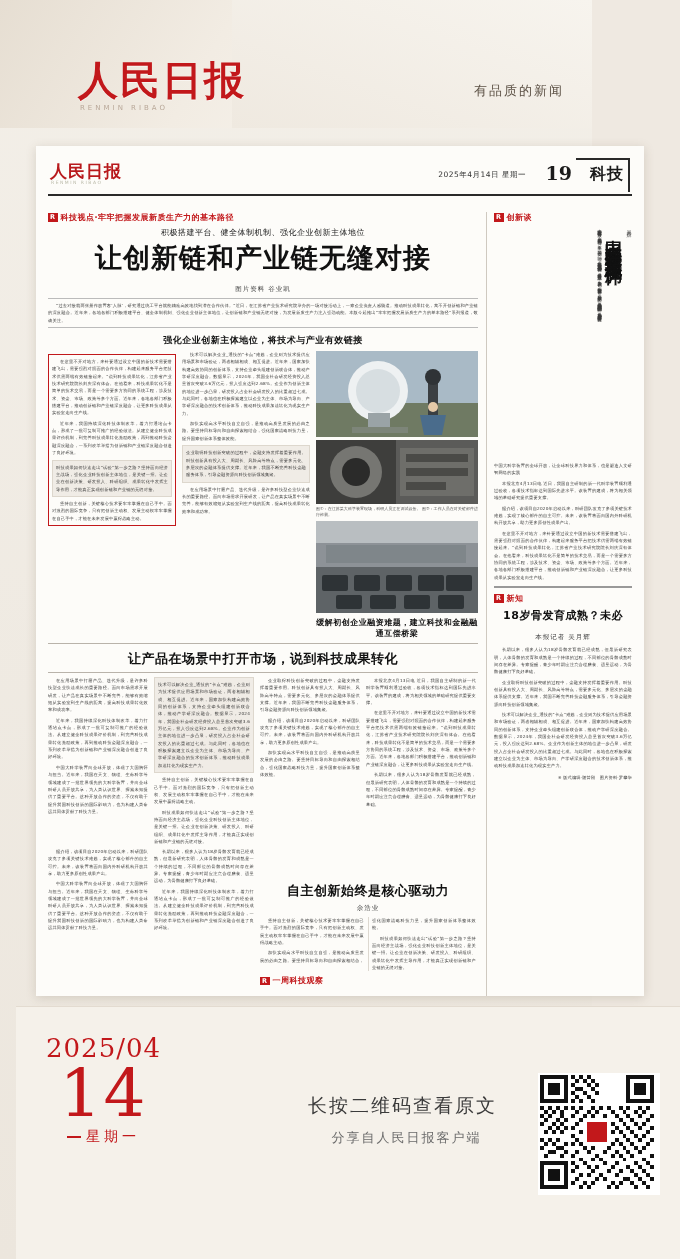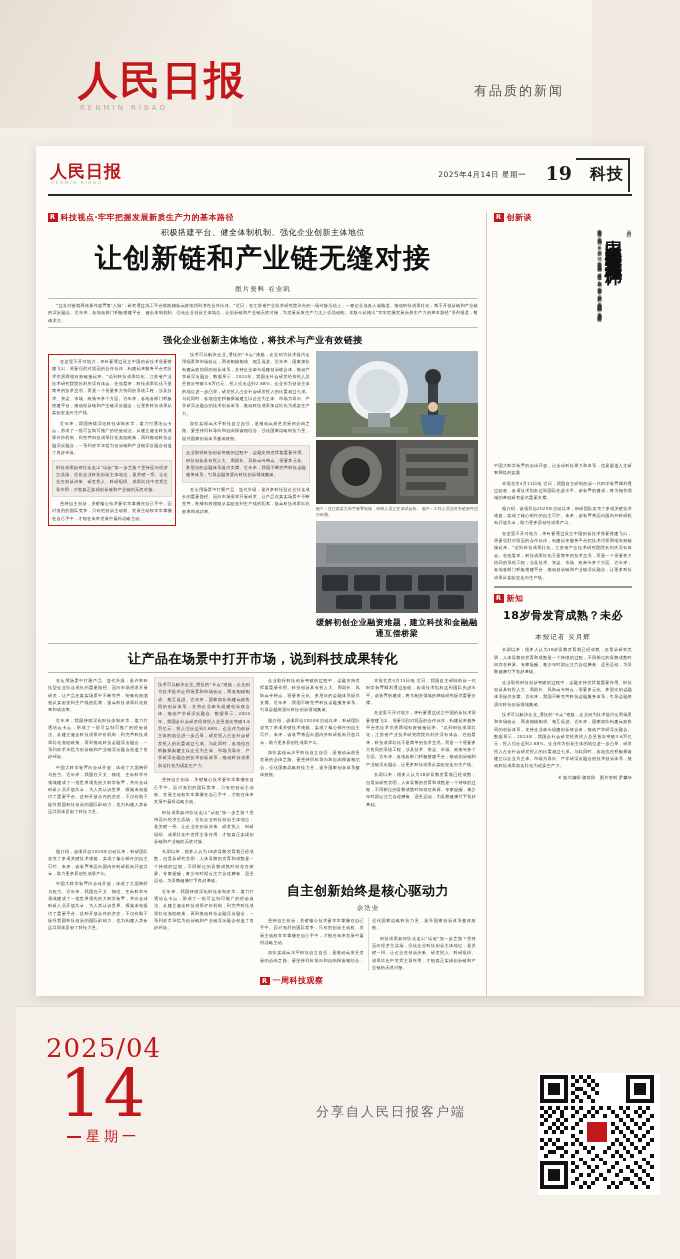--- a/index.html
+++ b/index.html
@@ -297,20 +297,21 @@
   </div>
 
   <div class="footer">
     <div class="fdate">
       <div class="ym">2025/04</div>
       <div class="dd">14</div>
       <div class="wk"><span class="bar"></span><span>星期一</span></div>
     </div>
 
     <div class="fmsg">
+      <div class="l1">长按二维码查看原文</div>
       <div class="l2">分享自人民日报客户端</div>
     </div>
 
     <div class="qr">
       <svg width="114" height="114" viewBox="0 0 29 29" shape-rendering="crispEdges">
         <rect width="29" height="29" fill="#fff"></rect>
         <g fill="#111">
           <rect x="0" y="0" width="7" height="1"></rect>
             <rect x="0" y="6" width="7" height="1"></rect>
           <rect x="0" y="0" width="1" height="7"></rect>

